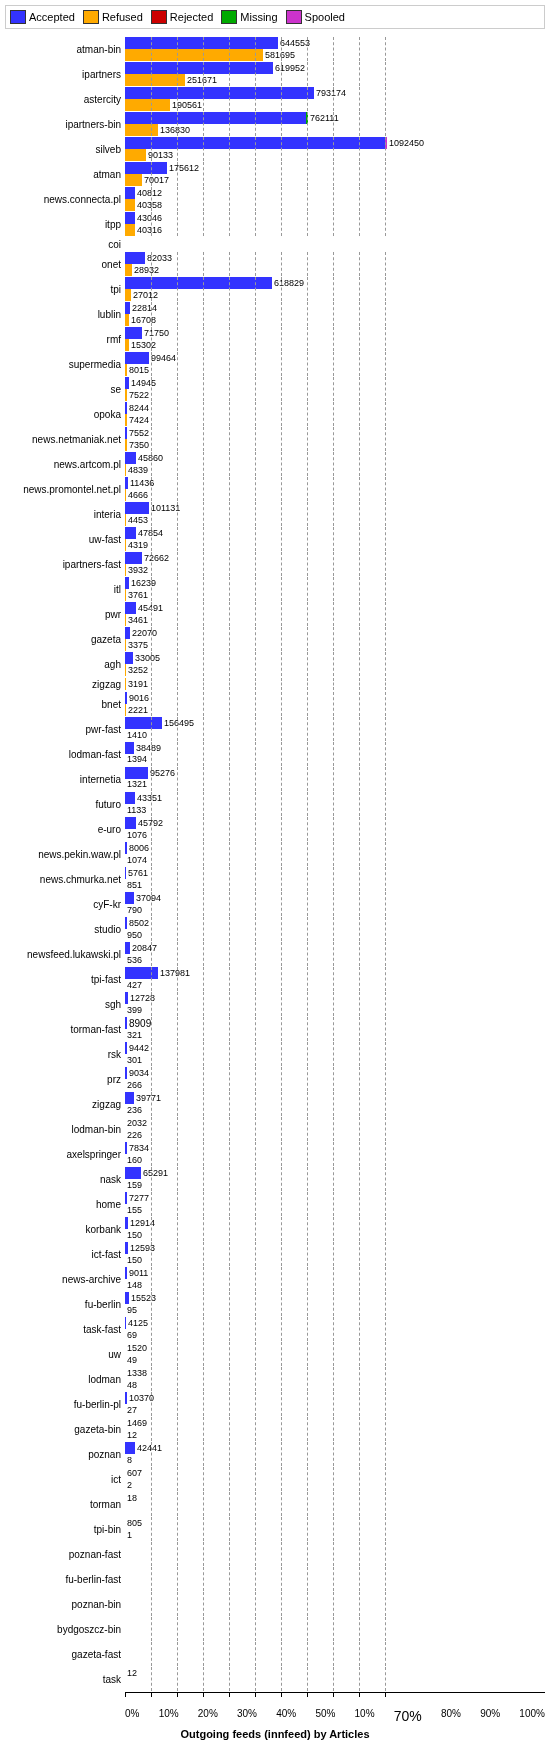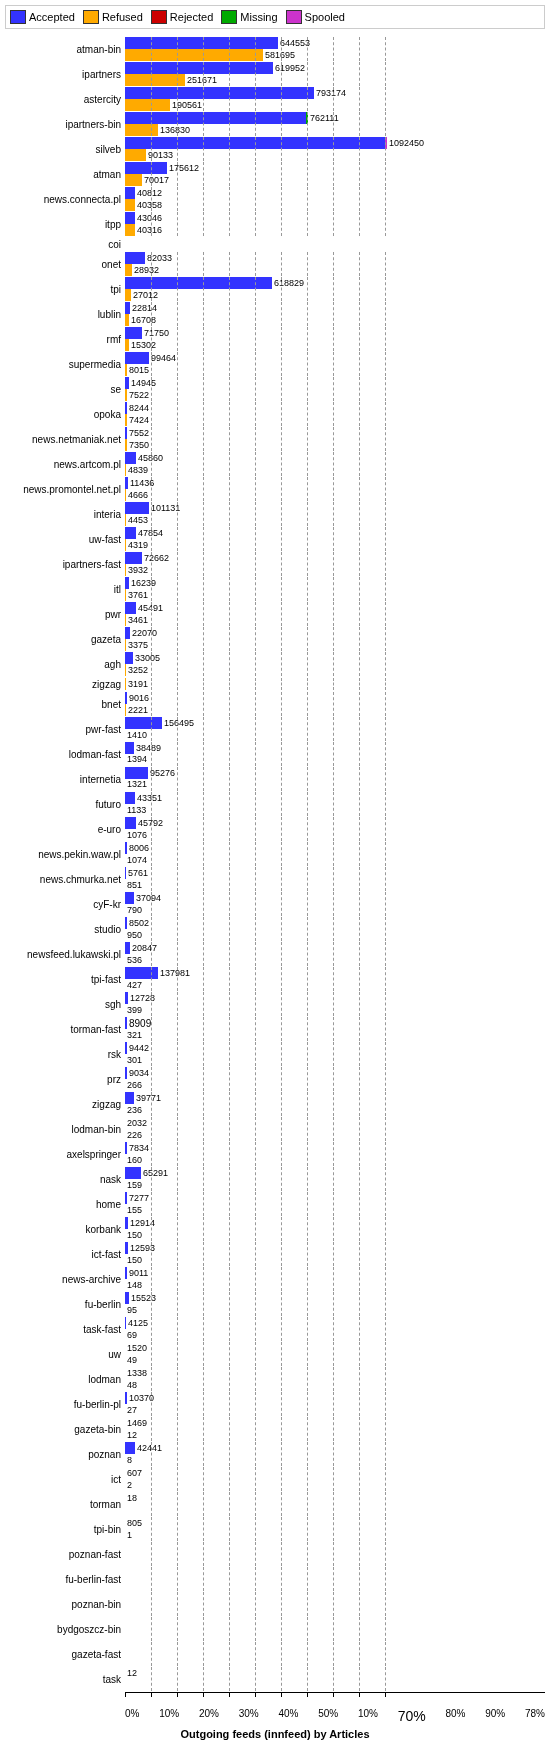--- a/index.html
+++ b/index.html
@@ -1571,17 +1571,17 @@
         <span class="x-label" style="font-size: 10px;">0%</span>
         <span class="x-label" style="font-size: 10px;">10%</span>
         <span class="x-label" style="font-size: 10px;">20%</span>
         <span class="x-label" style="font-size: 10px;">30%</span>
         <span class="x-label" style="font-size: 10px;">40%</span>
         <span class="x-label" style="font-size: 10px;">50%</span>
         <span class="x-label" style="font-size: 10px;">10%</span>
         <span class="x-label" style="font-size: 14px;">70%</span>
         <span class="x-label" style="font-size: 10px;">80%</span>
         <span class="x-label" style="font-size: 10px;">90%</span>
-        <span class="x-label" style="font-size: 10px;">78%</span>
+        <span class="x-label" style="font-size: 10px;">100%</span>
       </div>
   </div>
   <div class="chart-title">Outgoing feeds (innfeed) by Articles</div>
 </div>
 
 </body></html>

